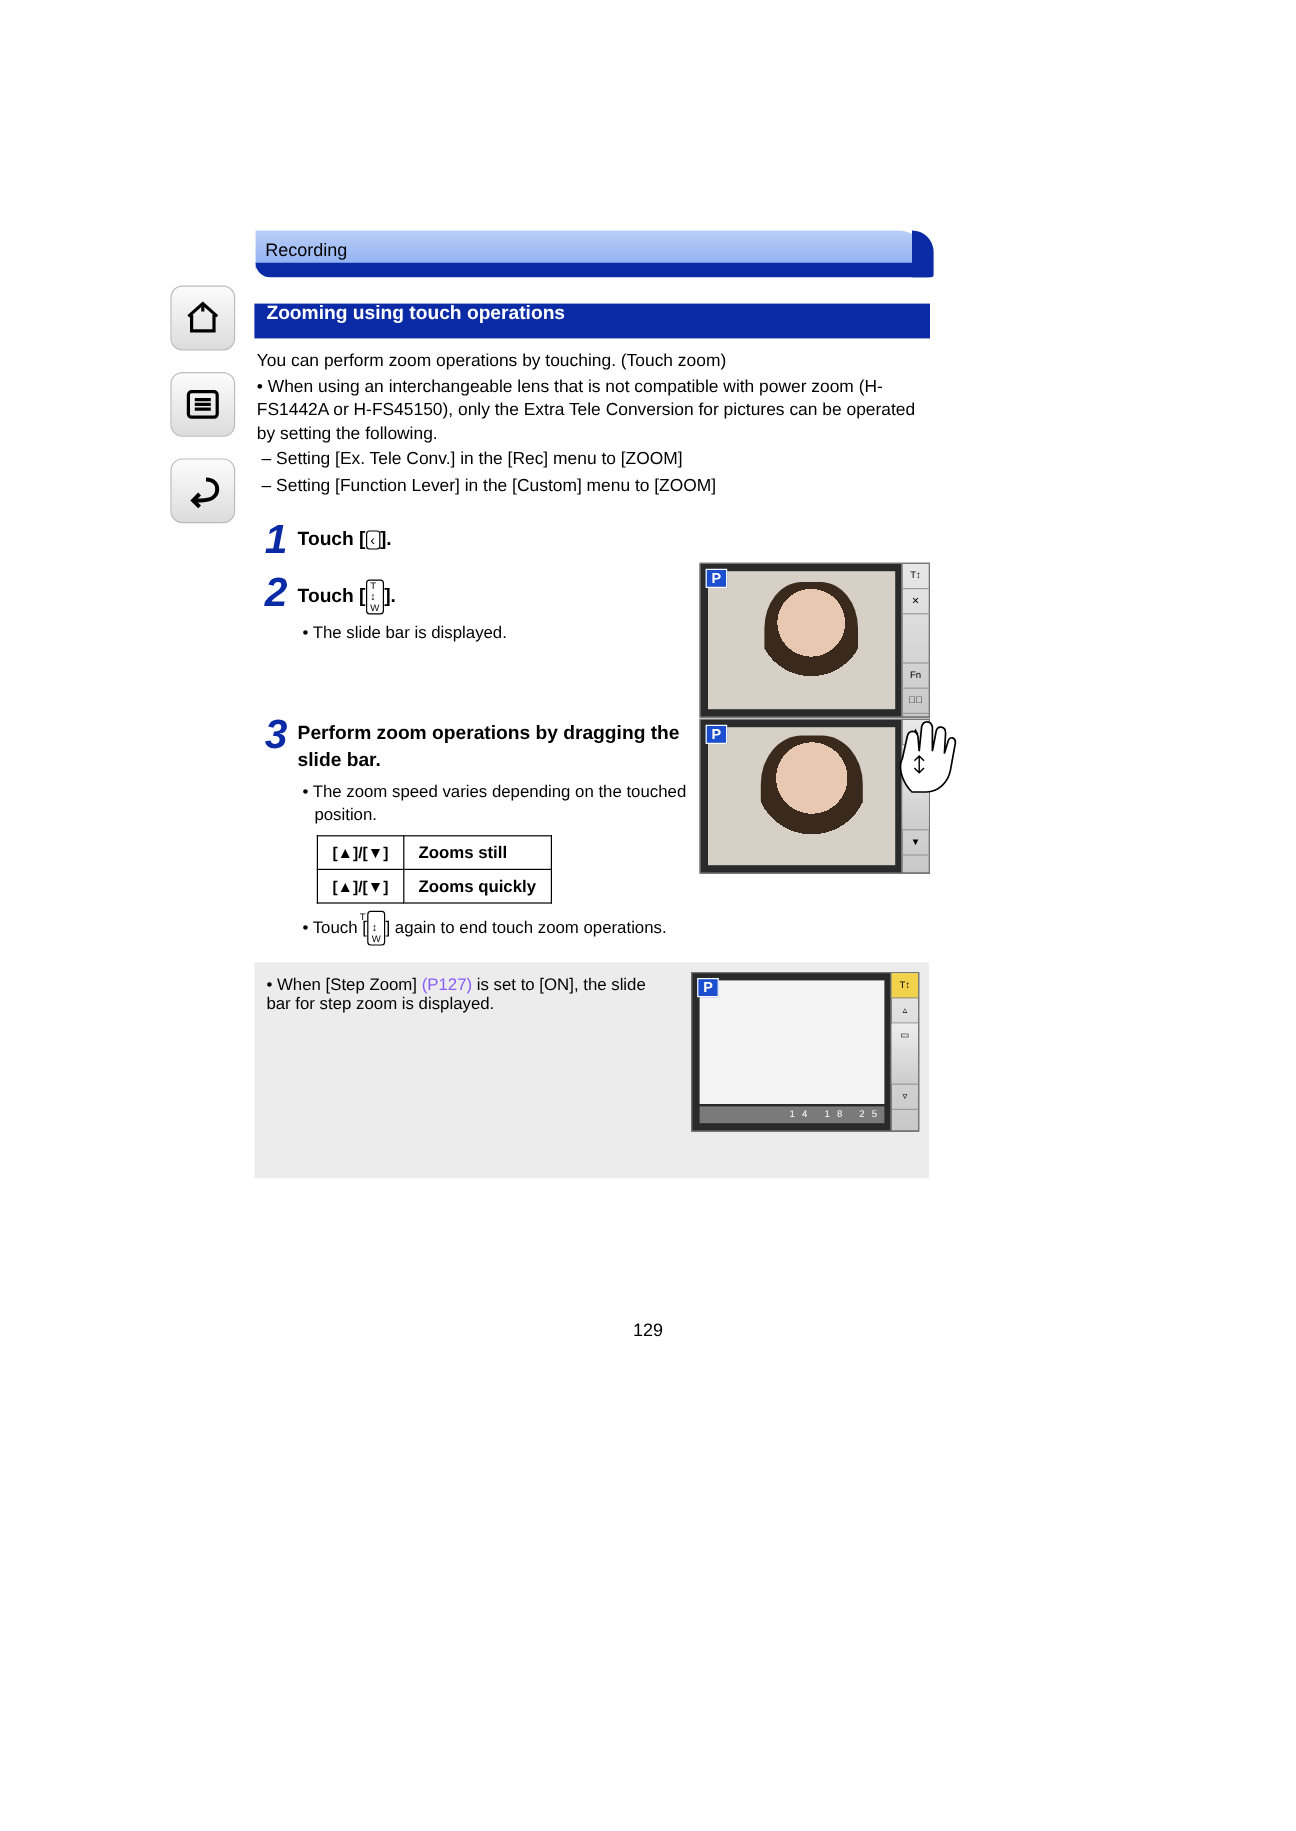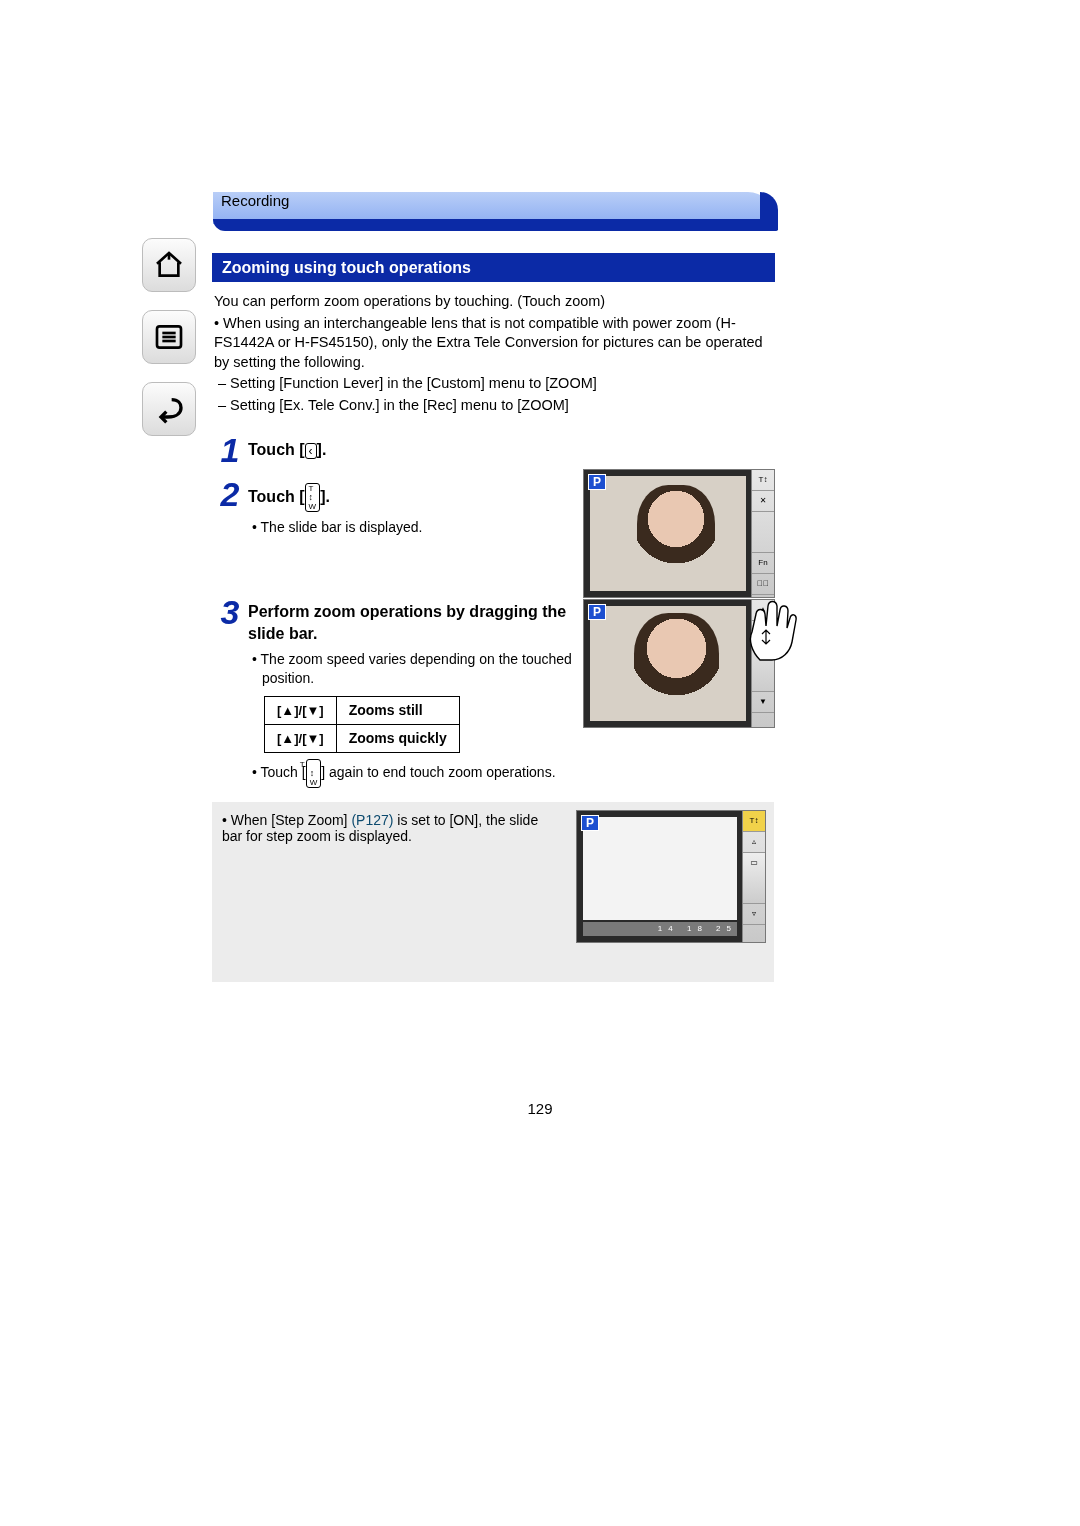--- a/index.html
+++ b/index.html
@@ -2,25 +2,25 @@
 <html><head>
 <meta charset="utf-8">
 <style>
   html,body{margin:0;padding:0;background:#fff;font-family:Arial,Helvetica,sans-serif;font-size:15px;color:#000}
   .page{width:1080px;height:1526px;position:relative;margin:0 auto}
   
   .side{position:absolute;left:142px;top:238px;width:54px;display:flex;flex-direction:column;gap:18px}
   .side-btn{width:52px;height:52px;border-radius:10px;background:linear-gradient(#fcfcfc,#dcdcdc);border:1px solid #bcbcbc;display:flex;align-items:center;justify-content:center}
   .side-btn svg{width:32px;height:32px}
   
-  .hdr{position:absolute;left:213px;top:192px;width:561px;height:32px;background:linear-gradient(#b9cef7,#8daef2);border-top-right-radius:26px;display:flex;align-items:flex-start;padding-left:8px;box-sizing:border-box;font-size:15px}
+  .hdr{position:absolute;left:213px;top:192px;width:561px;height:32px;background:linear-gradient(#b9cef7,#8daef2);border-top-right-radius:26px;display:flex;align-items:center;padding-left:8px;box-sizing:border-box;font-size:15px}
   .hdr-swoosh{position:absolute;left:213px;top:219px;width:561px;height:12px;background:#0b2aa6;border-bottom-left-radius:12px}
   .hdr-swoosh2{position:absolute;left:760px;top:192px;width:18px;height:39px;background:#0b2aa6;border-top-right-radius:20px;border-bottom-right-radius:2px}
   
-  .secbar{position:absolute;left:212px;top:253px;width:563px;height:29px;background:#0b2aa6;color:#fff;font-weight:bold;display:flex;align-items:center;padding-left:10px;box-sizing:border-box;font-size:16px}
+  .secbar{position:absolute;left:212px;top:253px;width:563px;height:29px;background:#0b2aa6;color:#fff;font-weight:bold;display:flex;align-items:flex-start;padding-left:10px;box-sizing:border-box;font-size:16px}
   
   .body{position:absolute;left:212px;top:290px;width:562px;line-height:1.35;font-size:14.5px}
   .body p{margin:2px}
   .bold{font-weight:bold}
   .indent{padding-left:14px;text-indent:-10px;margin-top:2px}
   
   .num{color:#0b2aa6;font-weight:bold;font-size:34px;font-style:italic;font-family:"Trebuchet MS",Arial,sans-serif;display:inline-block;width:36px;text-align:center;vertical-align:top;line-height:1}
   .step{display:flex;align-items:flex-start;margin-top:18px}
   .step .txt{flex:1;padding-top:6px;font-size:16px;font-weight:bold}
   .step .sub{font-size:14px;font-weight:normal;margin-top:6px}
@@ -30,21 +30,21 @@
   table.zt{border-collapse:collapse;margin:8px 0 6px 16px;font-size:14px}
   table.zt td{border:1px solid #000;padding:4px 12px}
   .tri{font-size:13px}
   
   .shot{position:absolute;border:1px solid #777}
   .shot .pbadge{position:absolute;left:4px;top:4px;background:#1c4fd0;color:#fff;font-size:12px;font-weight:bold;padding:0 4px;border:1px solid #fff}
   .shot .sidebar{position:absolute;right:0;top:0;bottom:0;width:22px;background:linear-gradient(#e8e8e8,#c8c8c8);border-left:1px solid #888}
   .shot .sidebar .cell{height:20px;border-bottom:1px solid #999;font-size:8px;text-align:center;line-height:20px}
   
   .note{position:absolute;left:212px;top:802px;width:562px;background:#ececec;padding:10px 10px 10px 10px;box-sizing:border-box;font-size:14px}
-  .note .link{color:#0c4a6e}
+  .note .link{color:#8b5cf6}
   .pnum{position:absolute;left:0;width:1080px;text-align:center;top:1100px;font-size:15px}
   .hand{position:absolute}
   .stepshot{position:absolute;width:190px;height:127px;background:#2a2a2a}
   .stepshot .inner{position:absolute;left:6px;top:6px;right:28px;bottom:6px;background:#d7d0c6}
   .stepshot3{width:190px;height:131px}
 </style>
 </head>
 <body>
 
 <div class="page">
@@ -79,22 +79,22 @@
   <div class="hdr-swoosh"></div>
   <div class="hdr-swoosh2"></div>
 
   <div class="secbar">
       <span>Zooming using touch operations</span>
     </div>
 
   <div class="body">
     <p>You can perform zoom operations by touching. (Touch zoom)</p>
     <p style="margin-top:2px">• When using an interchangeable lens that is not compatible with power zoom (H-FS1442A or H-FS45150), only the Extra Tele Conversion for pictures can be operated by setting the following.</p>
+    <p class="indent">– Setting [Ex. Tele Conv.] in the [Rec] menu to [ZOOM]</p>
     <p class="indent">– Setting [Function Lever] in the [Custom] menu to [ZOOM]</p>
-    <p class="indent">– Setting [Ex. Tele Conv.] in the [Rec] menu to [ZOOM]</p>
 
     <div class="step">
       <span class="num">1</span>
       <div class="txt">
         <span>Touch [</span><span class="iconbox">‹</span><span>].</span>
       </div>
     </div>
 
     <div class="step" style="margin-top:10px">
       <span class="num">2</span>

